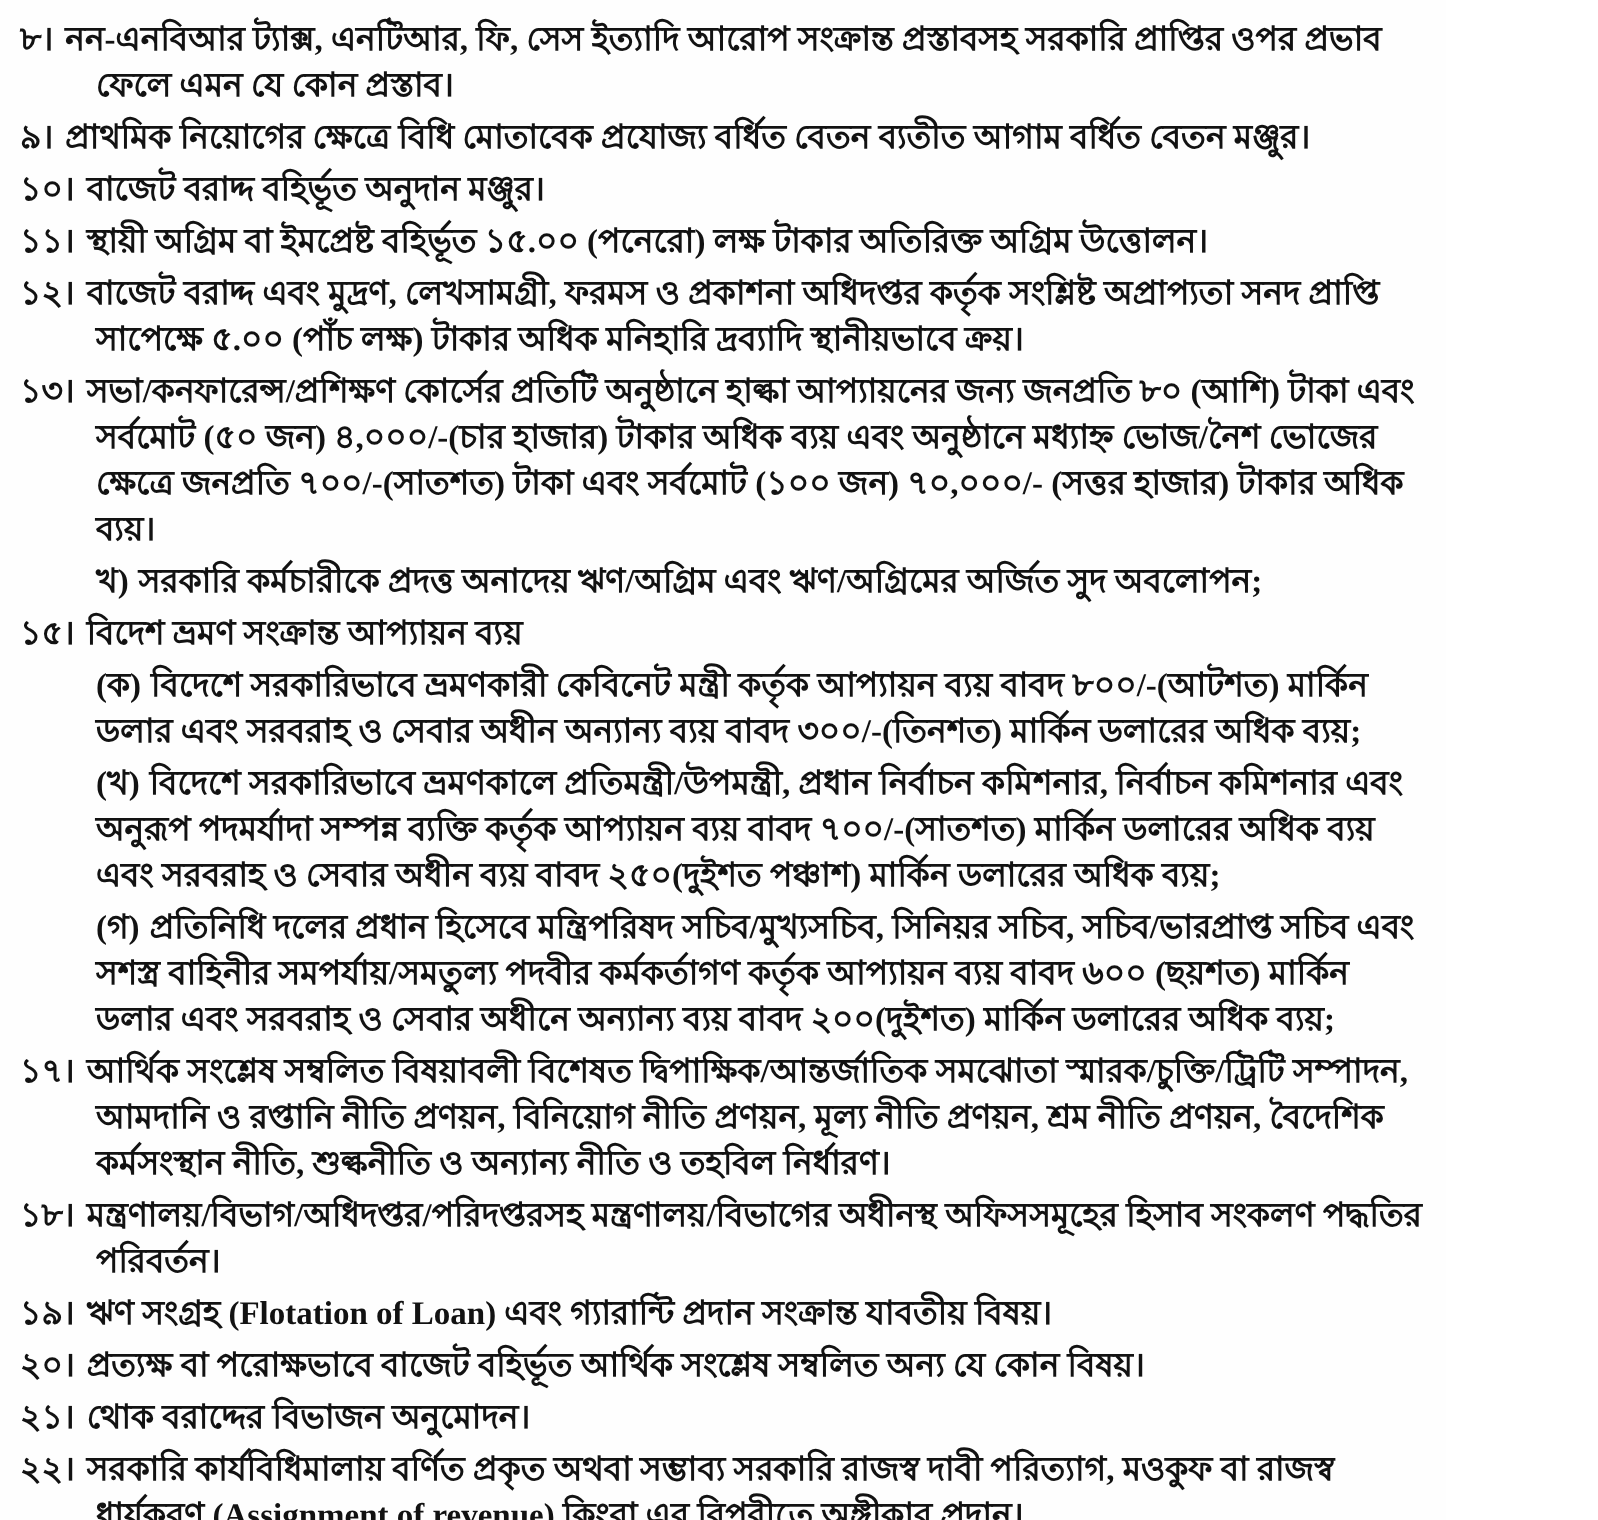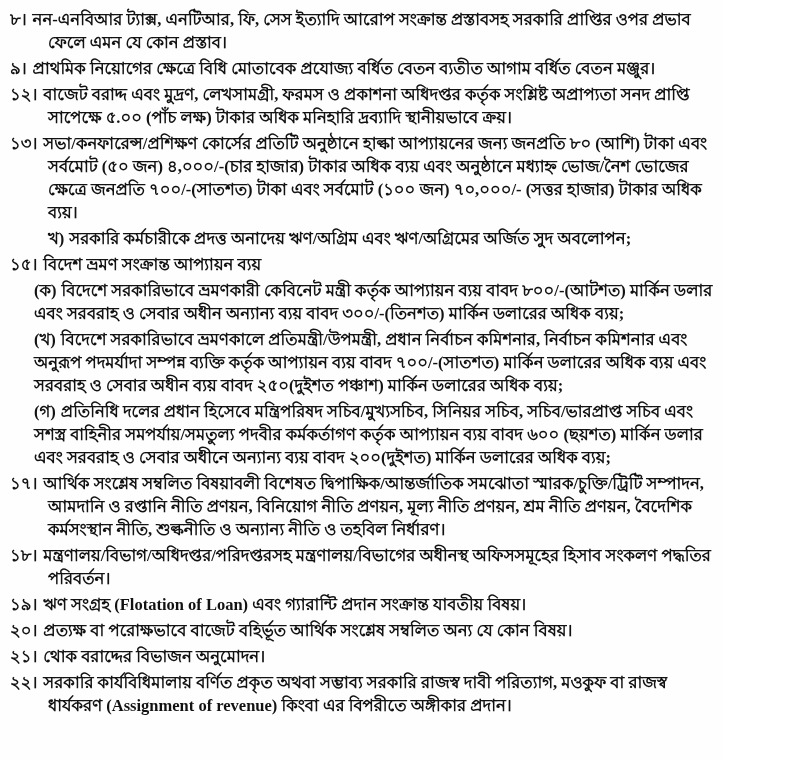--- a/index.html
+++ b/index.html
@@ -28,41 +28,51 @@
   .item-line {
     margin: 0 0 3px 0;
     padding-left: 38px;
     text-indent: -38px;
   }
   .num { margin-right: 6px; }
   .sub-line {
     margin: 0 0 3px 38px;
     text-indent: 0;
   }
-  .sub-line.paren { margin-left: 24px; }
+  .sub-line.paren { margin-left: 38px; }
   .sub-label { margin-right: 5px; }
 </style>
 </head>
 <body>
 
 <div class="page">
 
   <div class="item-block">
     <p class="item-line">
       <span class="num">৮।</span><span>নন-এনবিআর ট্যাক্স, এনটিআর, ফি, সেস ইত্যাদি আরোপ সংক্রান্ত প্রস্তাবসহ সরকারি প্রাপ্তির ওপর প্রভাব ফেলে এমন যে কোন প্রস্তাব।</span>
     </p>
   </div>
 
   <div class="item-block">
     <p class="item-line">
       <span class="num">৯।</span><span>প্রাথমিক নিয়োগের ক্ষেত্রে বিধি মোতাবেক প্রযোজ্য বর্ধিত বেতন ব্যতীত আগাম বর্ধিত বেতন মঞ্জুর।</span>
     </p>
   </div>
 
+  <div class="item-block">
+    <p class="item-line">
+      <span class="num">১০।</span><span>বাজেট বরাদ্দ বহির্ভূত অনুদান মঞ্জুর।</span>
+    </p>
+  </div>
 
+  <div class="item-block">
+    <p class="item-line">
+      <span class="num">১১।</span><span>স্থায়ী অগ্রিম বা ইমপ্রেষ্ট বহির্ভূত ১৫.০০ (পনেরো) লক্ষ টাকার অতিরিক্ত অগ্রিম উত্তোলন।</span>
+    </p>
+  </div>
 
   <div class="item-block">
     <p class="item-line">
       <span class="num">১২।</span><span>বাজেট বরাদ্দ এবং মুদ্রণ, লেখসামগ্রী, ফরমস ও প্রকাশনা অধিদপ্তর কর্তৃক সংশ্লিষ্ট অপ্রাপ্যতা সনদ প্রাপ্তি সাপেক্ষে ৫.০০ (পাঁচ লক্ষ) টাকার অধিক মনিহারি দ্রব্যাদি স্থানীয়ভাবে ক্রয়।</span>
     </p>
   </div>
 
   <div class="item-block">
     <p class="item-line">
       <span class="num">১৩।</span><span>সভা/কনফারেন্স/প্রশিক্ষণ কোর্সের প্রতিটি অনুষ্ঠানে হাল্কা আপ্যায়নের জন্য জনপ্রতি ৮০ (আশি) টাকা এবং সর্বমোট (৫০ জন) ৪,০০০/-(চার হাজার) টাকার অধিক ব্যয় এবং অনুষ্ঠানে মধ্যাহ্ন ভোজ/নৈশ ভোজের ক্ষেত্রে জনপ্রতি ৭০০/-(সাতশত) টাকা এবং সর্বমোট (১০০ জন) ৭০,০০০/- (সত্তর হাজার) টাকার অধিক ব্যয়।</span>

